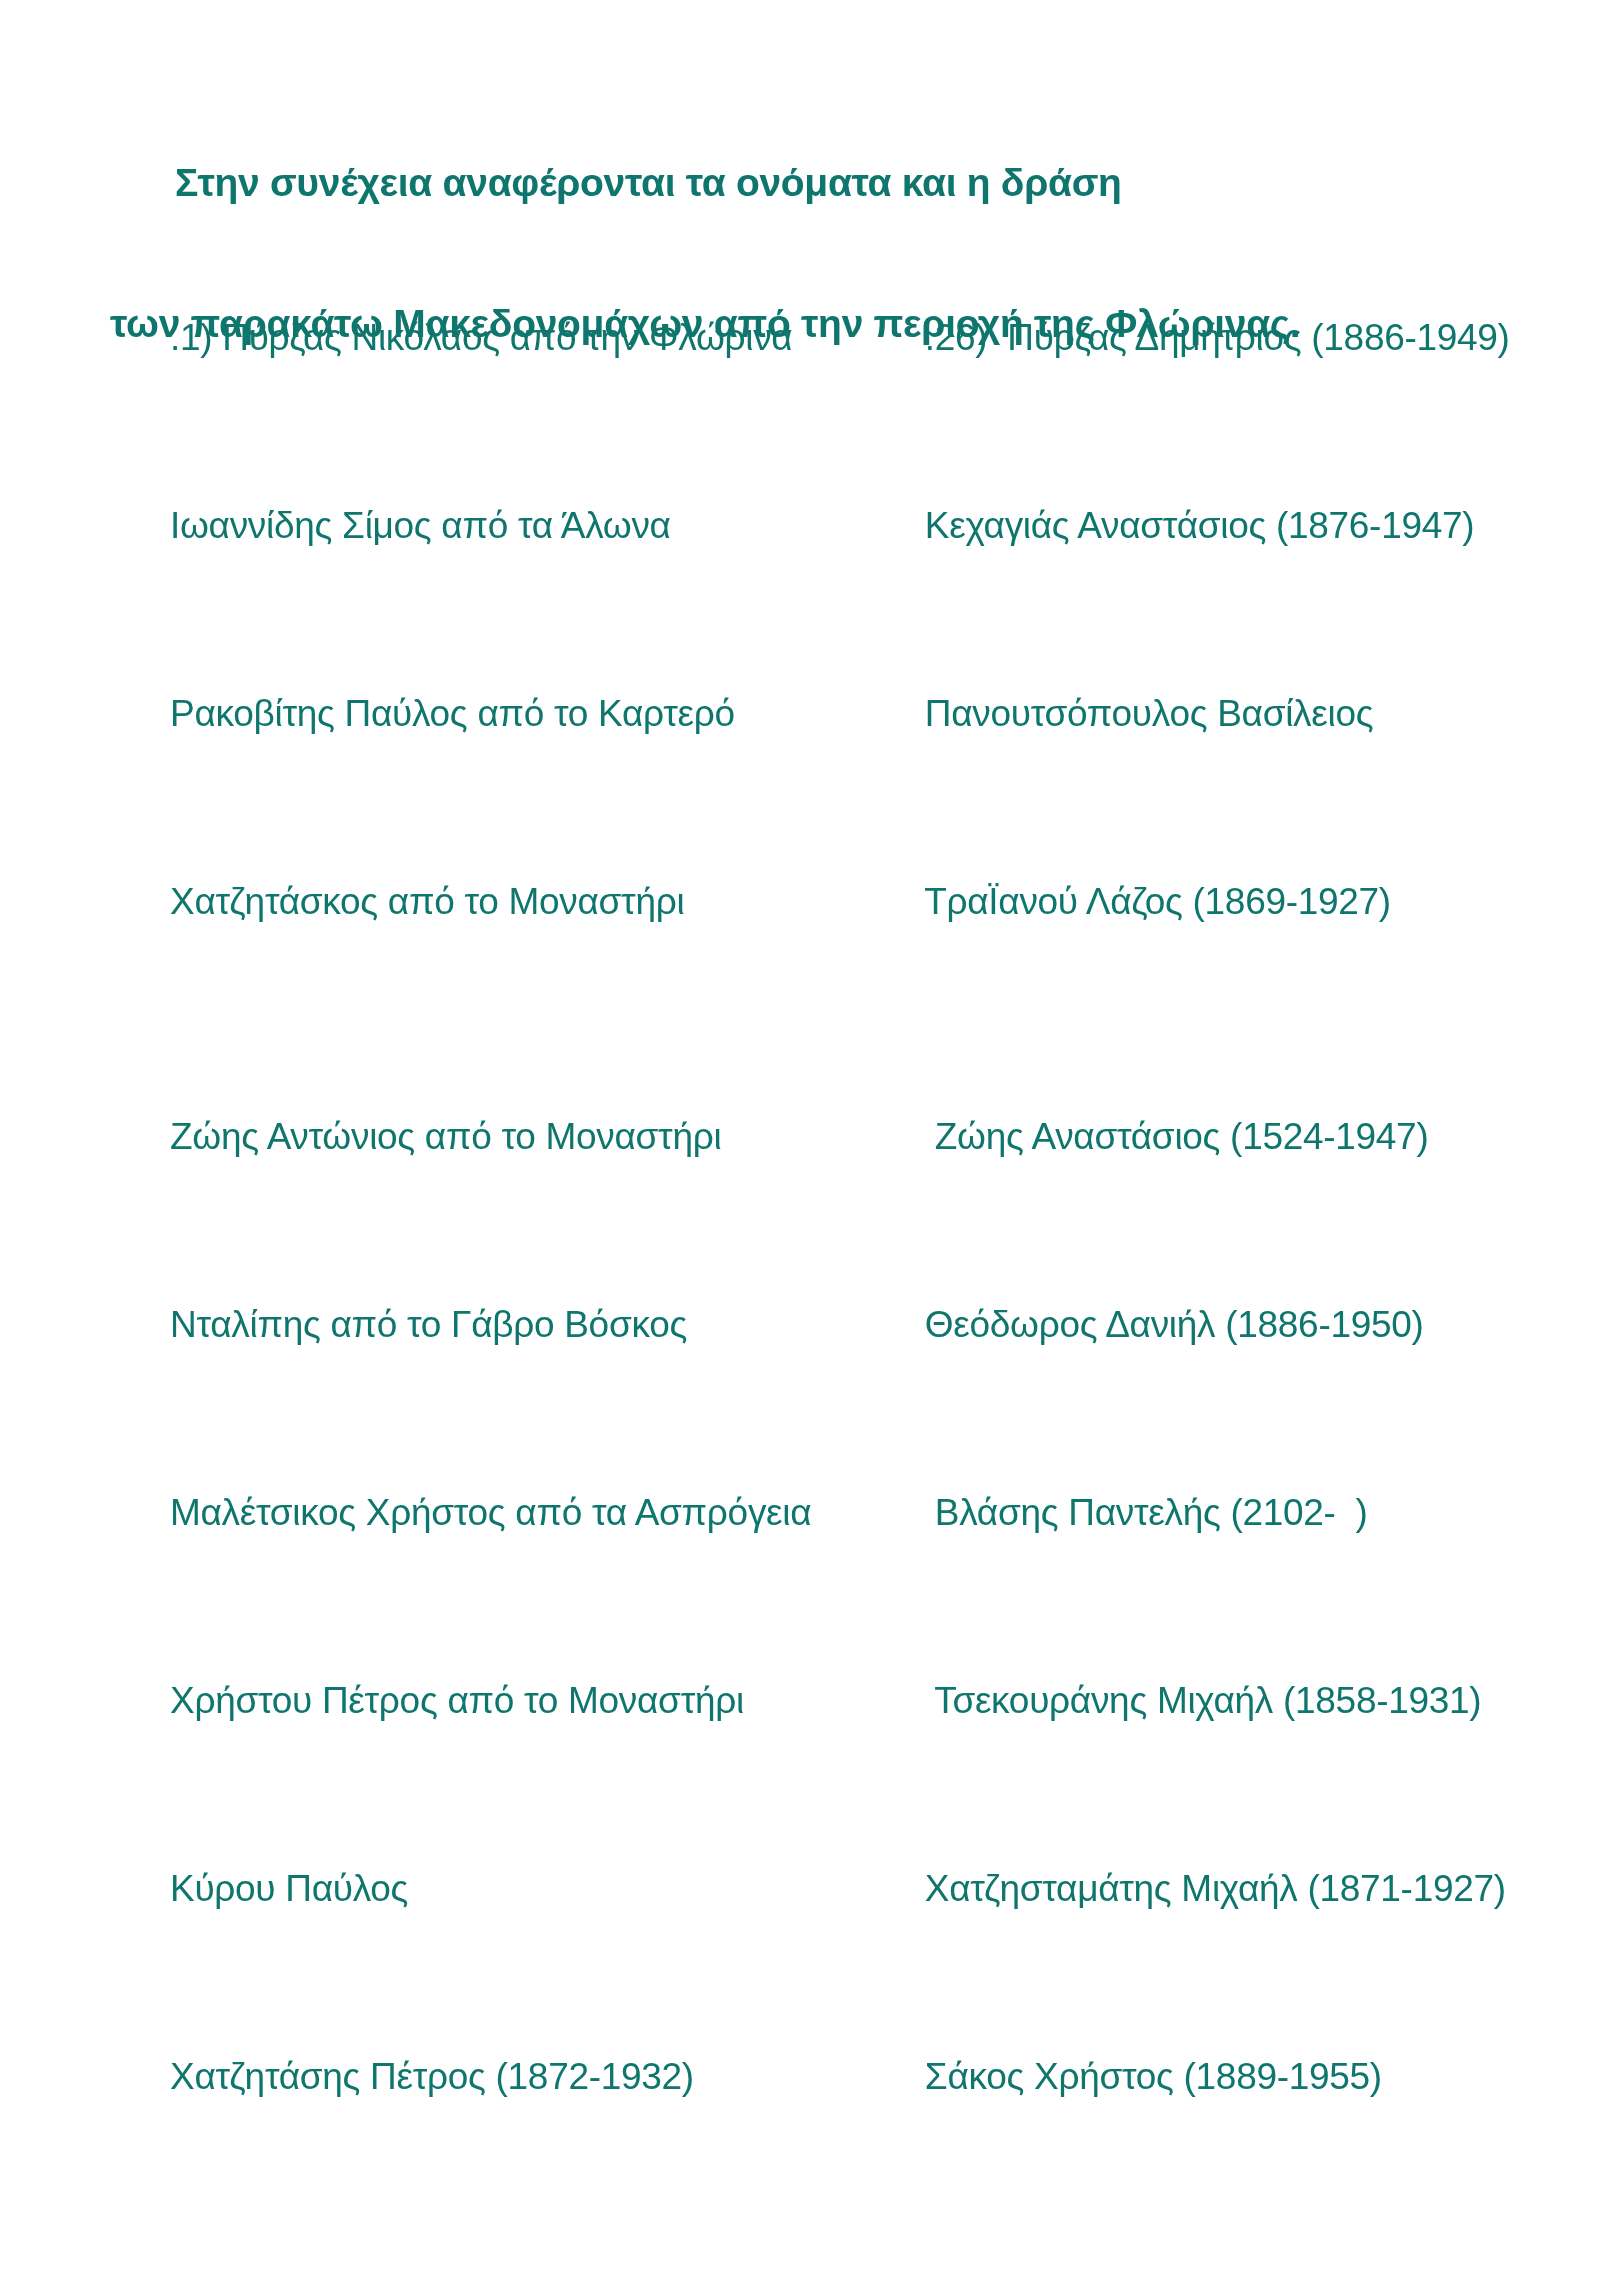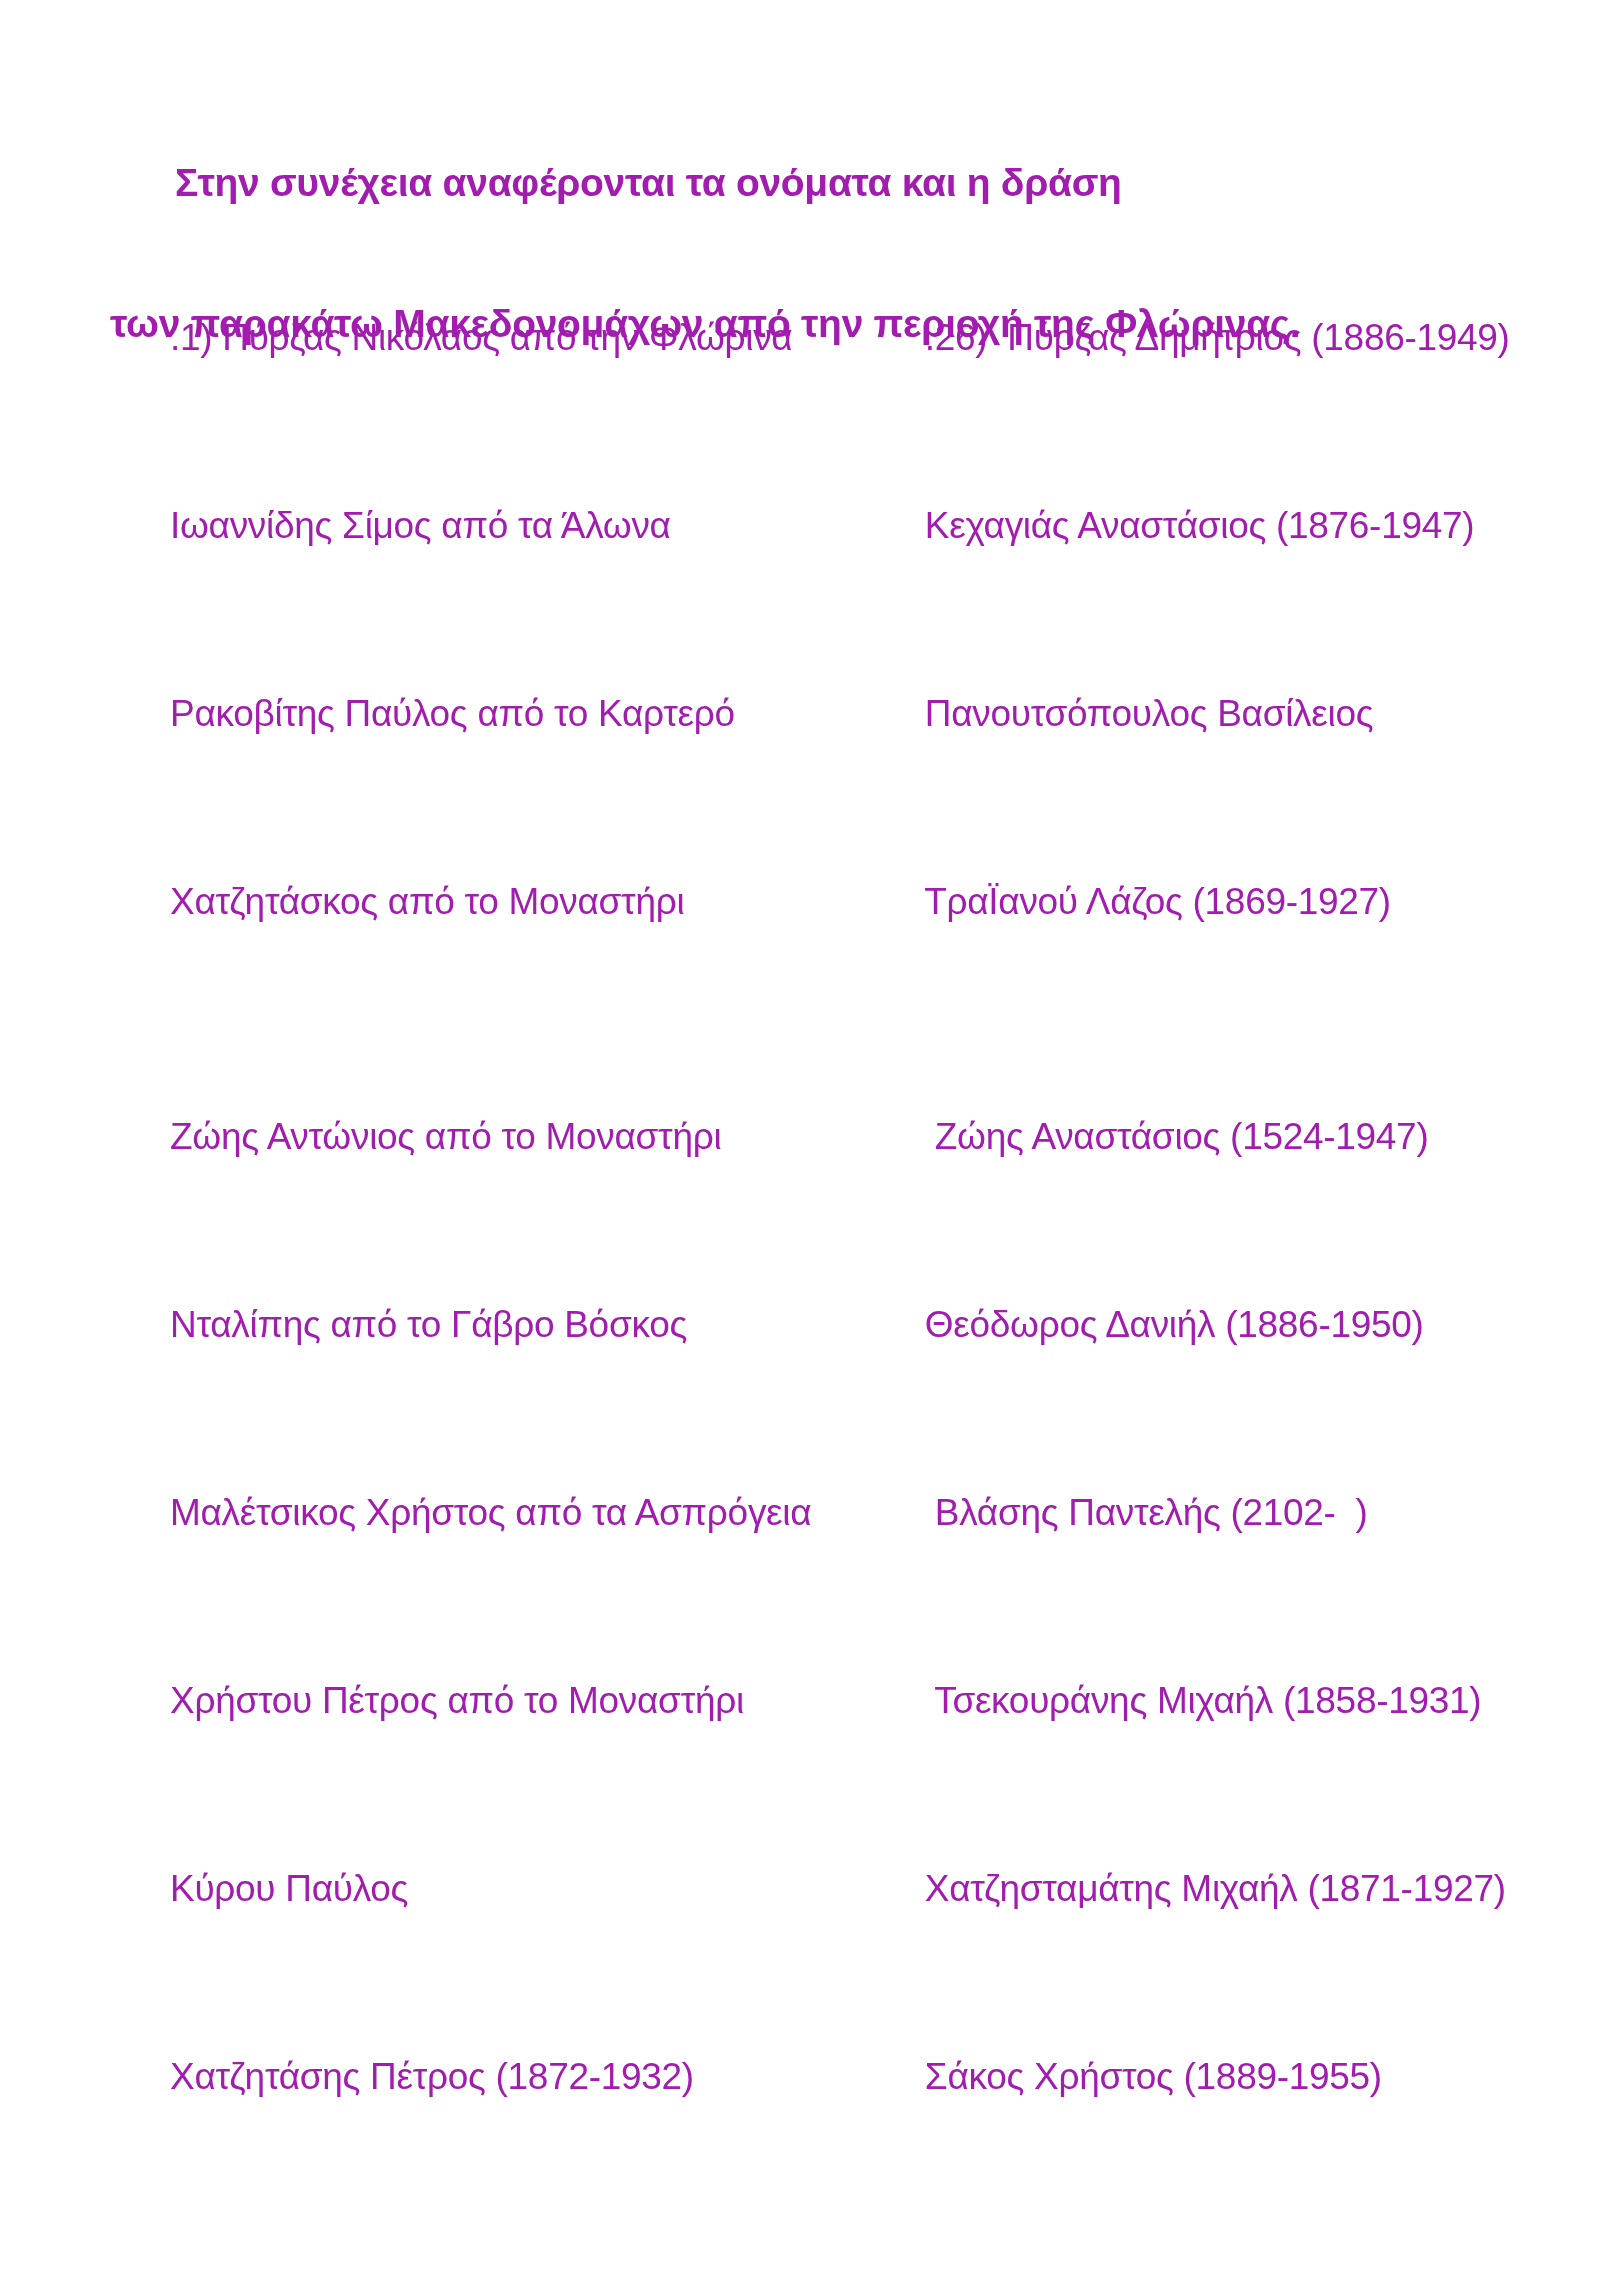--- a/index.html
+++ b/index.html
@@ -5,21 +5,21 @@
   html, body {
     margin: 0;
     padding: 0;
     background: #ffffff;
   }
   .page {
     position: relative;
     width: 1621px;
     height: 2293px;
     background: #ffffff;
-    color: #a21caf;
+    color: #0f766e;
     font-family: "Liberation Sans", sans-serif;
     overflow: hidden;
   }
   .doc-header {
     position: absolute;
     top: 65px;
     left: 0;
     font-weight: 700;
     font-size: 39px;
     line-height: 47px;

